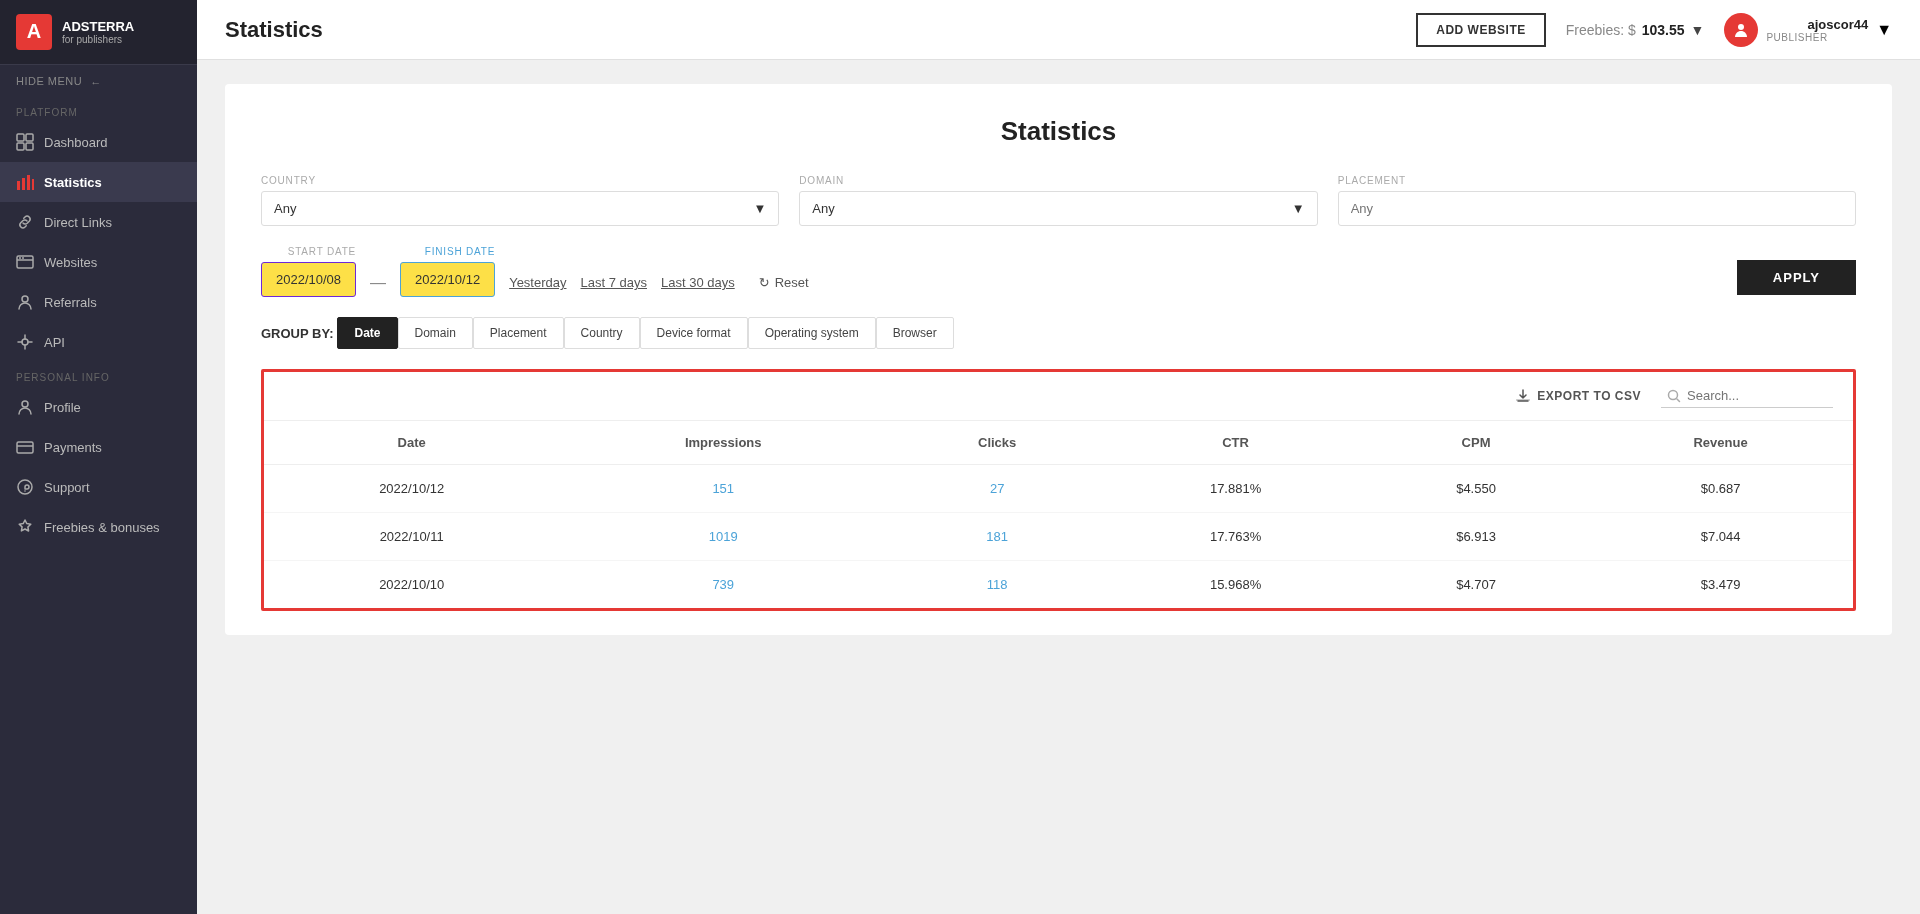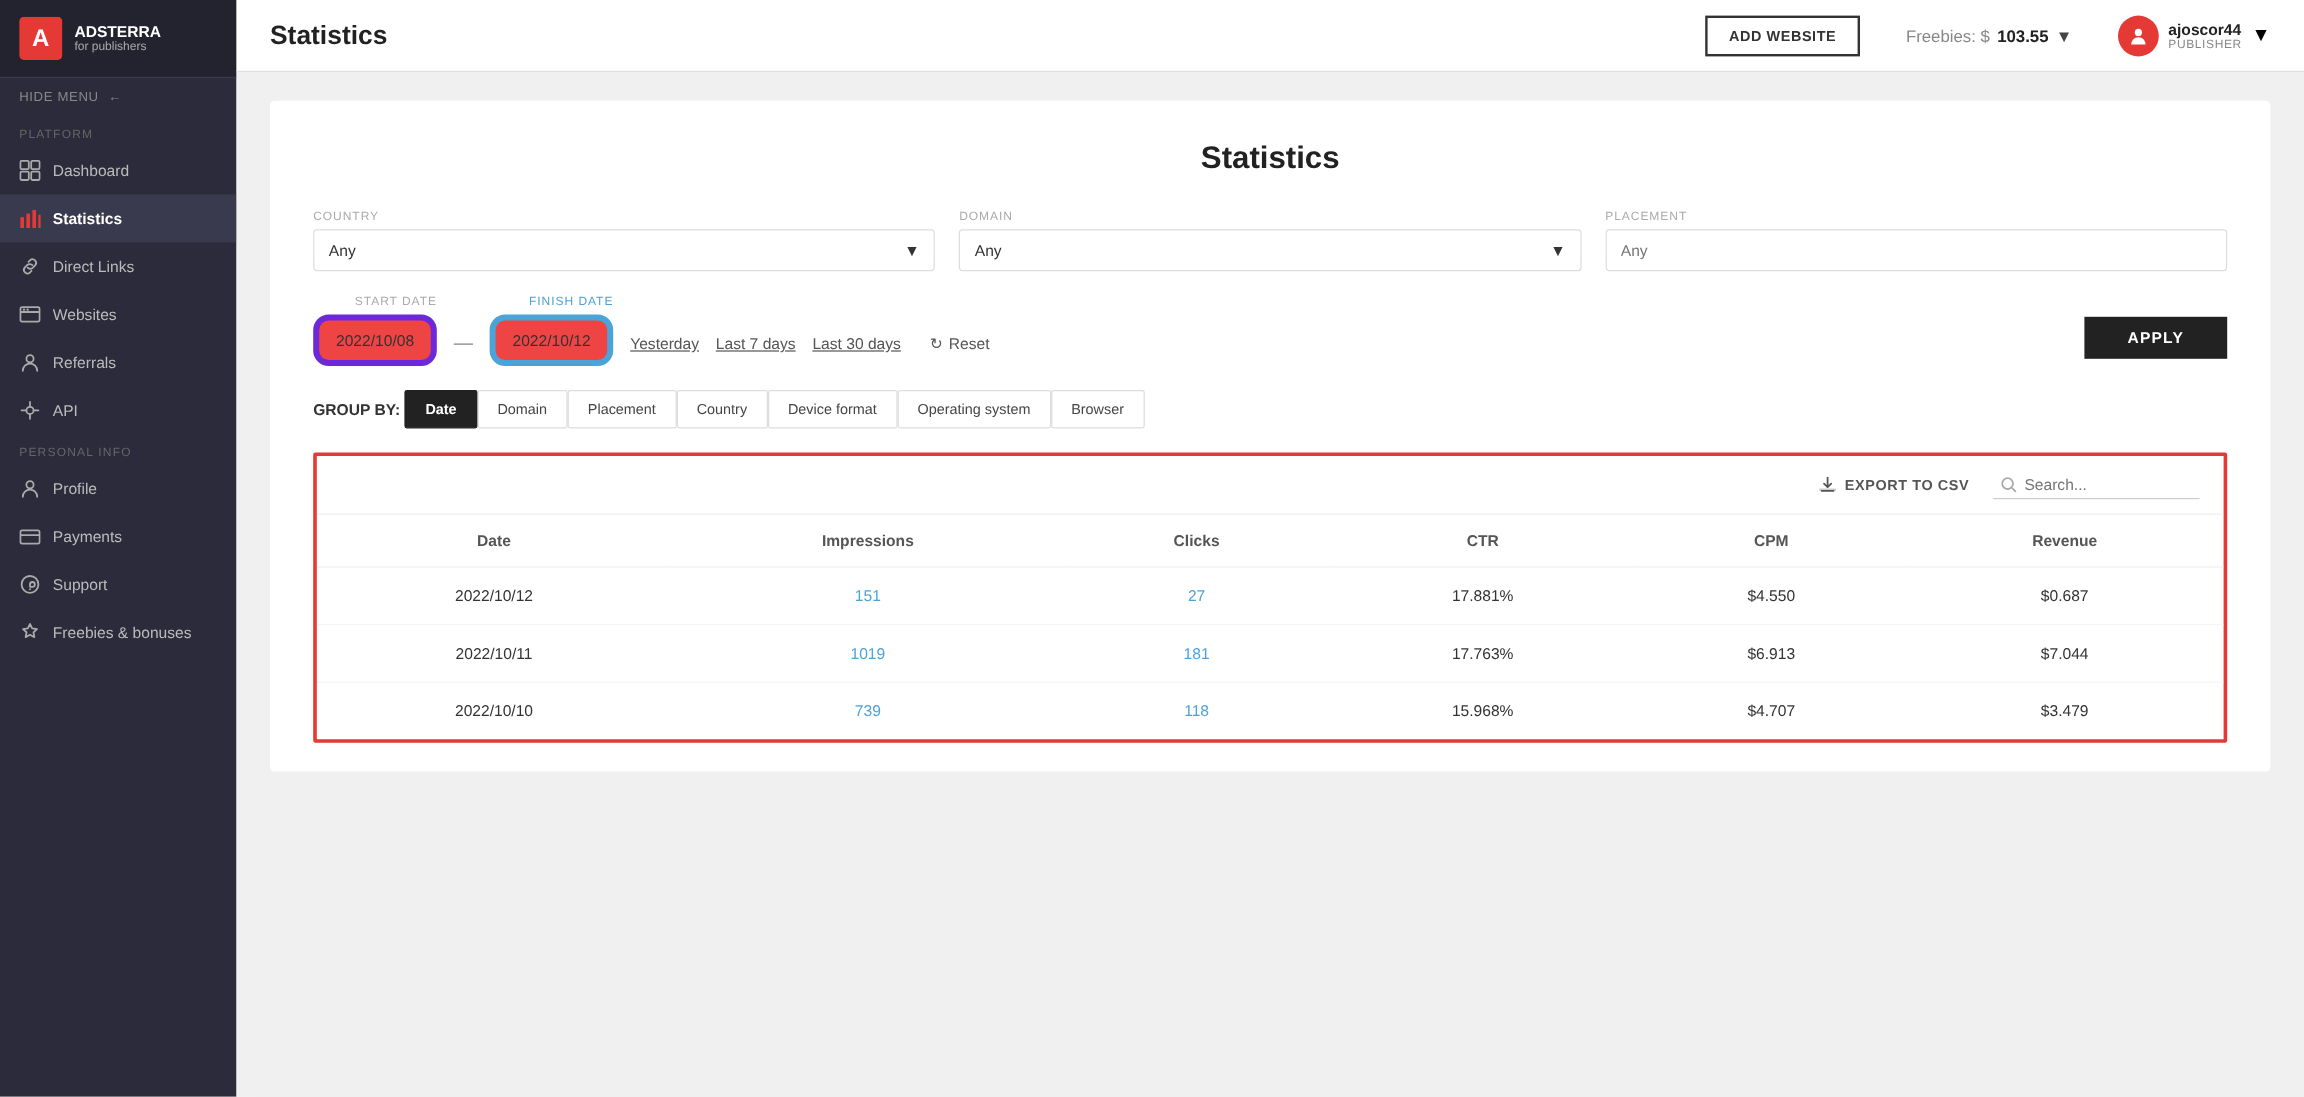--- a/index.html
+++ b/index.html
@@ -83,21 +83,21 @@
       flex-shrink: 0;
     }
     .topbar-title {
       font-size: 22px;
       font-weight: 700;
       color: #222;
       flex: 1;
     }
     .topbar-right {
       display: flex;
-      gap: 38px;
+      gap: 20px;
     }
     .add-website-btn {
       border: 2px solid #333;
       background: #fff;
       color: #333;
       font-size: 12px;
       font-weight: 700;
       padding: 8px 18px;
       cursor: pointer;
       letter-spacing: 0.5px;
@@ -122,21 +122,21 @@
       width: 34px;
       height: 34px;
       background: #e53935;
       border-radius: 50%;
       display: flex;
       align-items: center;
       justify-content: center;
       color: #fff;
       font-size: 16px;
     }
-    .user-name { font-size: 13px; font-weight: 600; color: #222; }
+    .user-name { font-size: 13px; font-weight: 600; color: #222; margin-left: 41px; }
     .user-role { font-size: 10px; color: #888; letter-spacing: 0.5px; }
 
     
     .content {
       flex: 1;
       overflow-y: auto;
       padding: 24px 28px;
       background: #f0f0f0;
     }
     .card {
@@ -205,26 +205,26 @@
       gap: 5px;
       align-items: flex-end;
     }
     .date-label {
       font-size: 10px;
       color: #aaa;
       letter-spacing: 0.8px;
       text-transform: uppercase;
     }
     .date-input {
-      border: 5px solid #6d28d9;
-      border-radius: 13px;
+      border: 1px solid #6d28d9;
+      border-radius: 3px;
       padding: 9px 14px;
       font-size: 13px;
       color: #333;
-      background: #ef4444;
+      background: #fde047;
       cursor: pointer;
     }
     .date-input.finish { border-color: #4ca3d8; }
     .date-dash { color: #888; font-size: 16px; margin-top: 22px; }
     .quick-dates {
       display: flex;
       align-items: center;
       gap: 14px;
       margin-top: 22px;
     }

